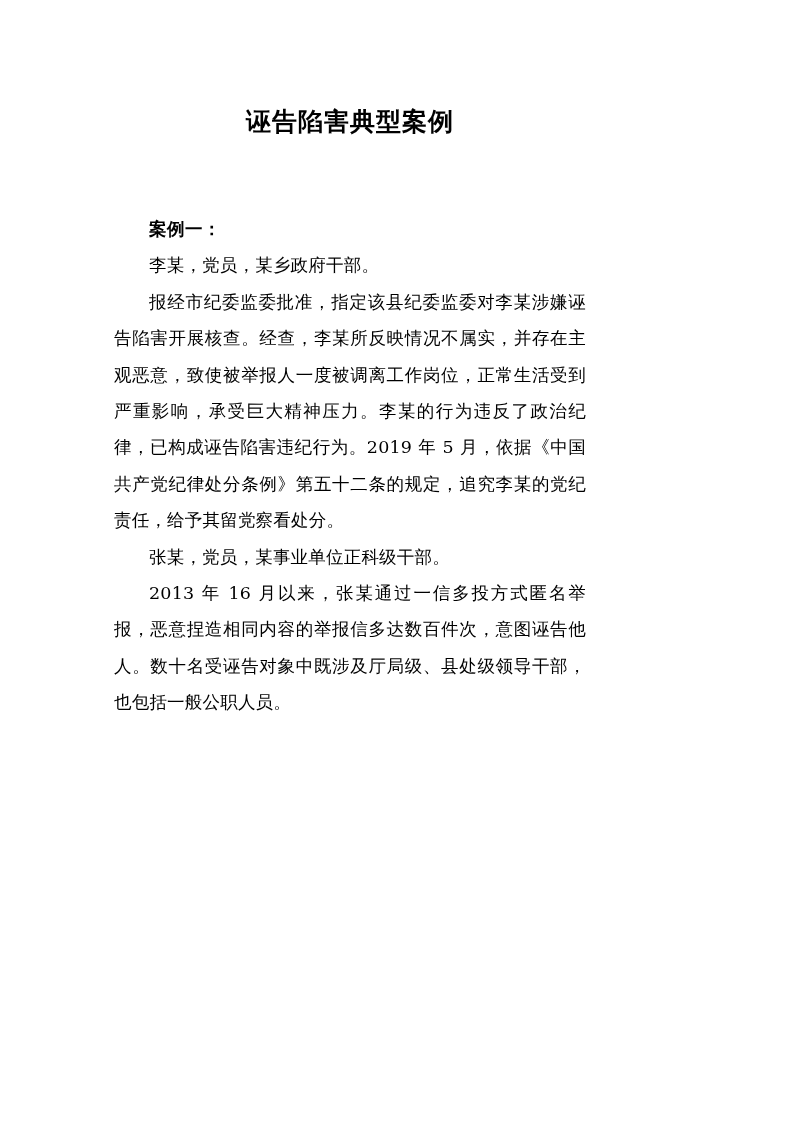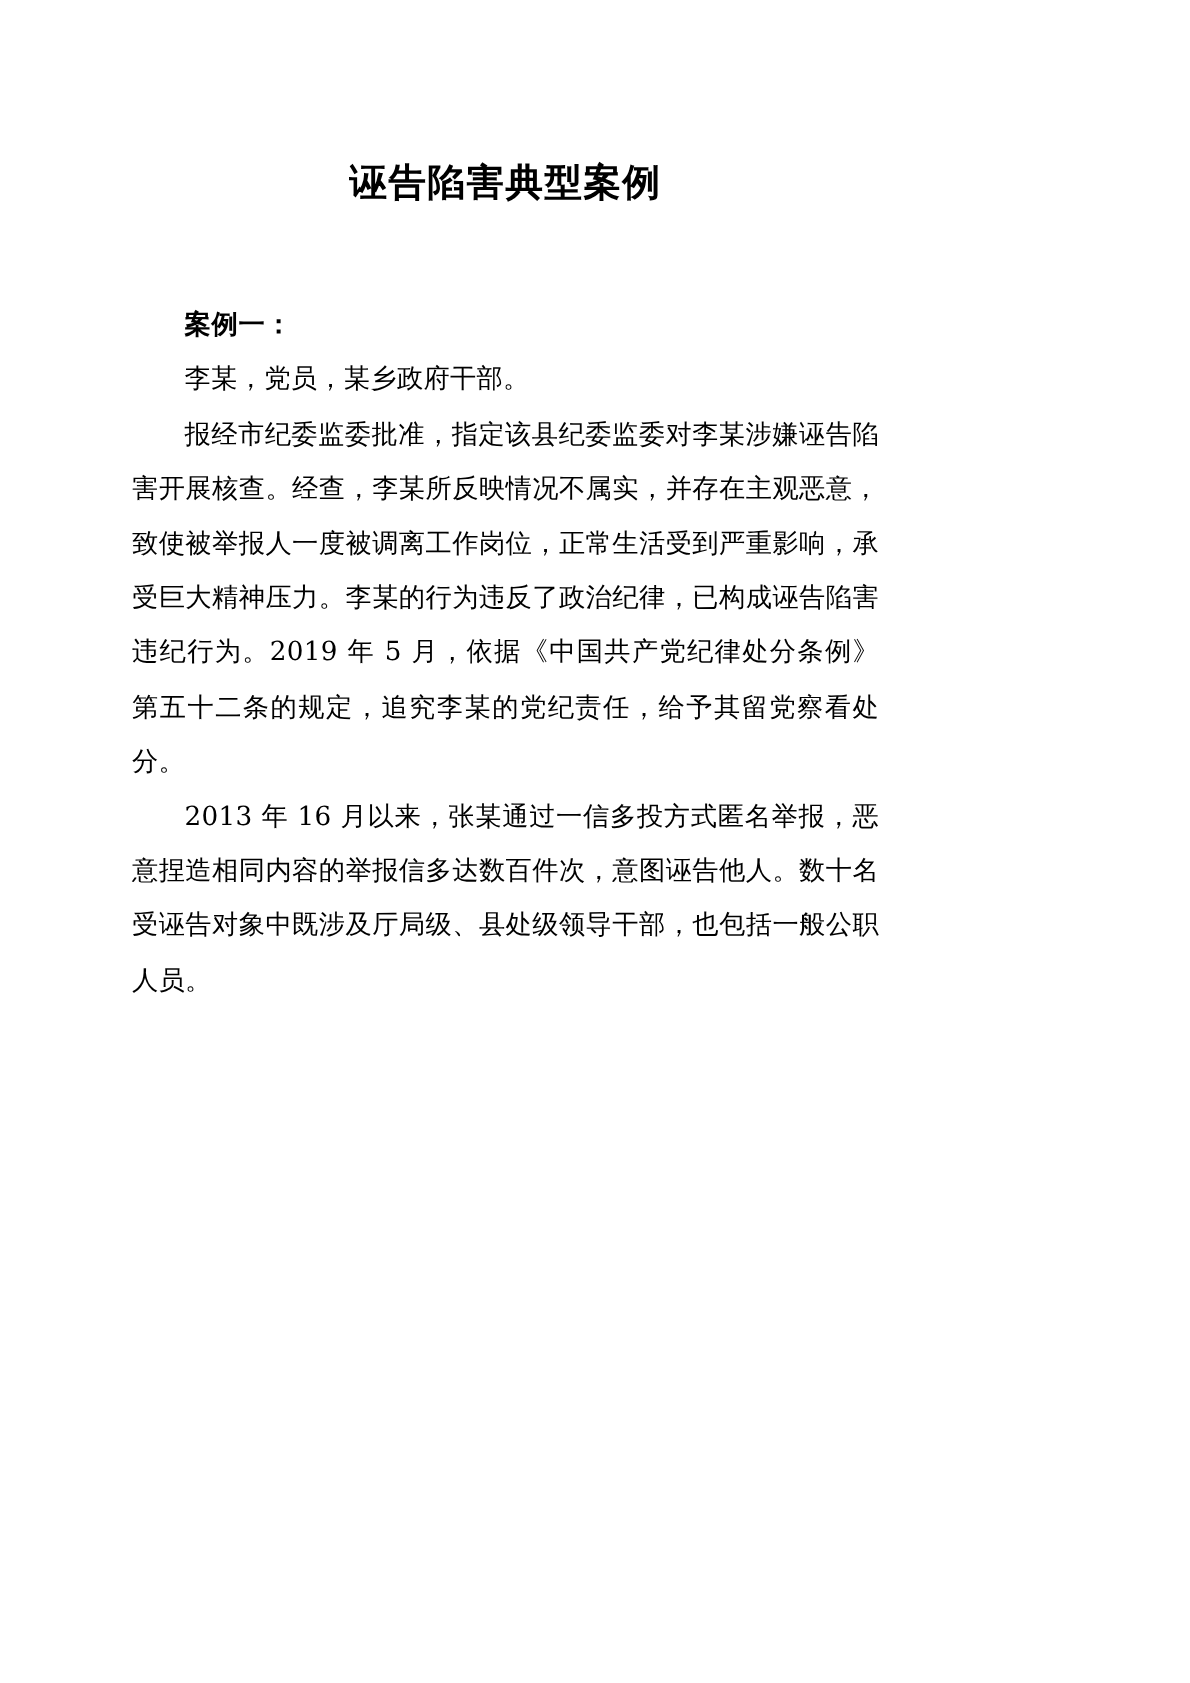--- a/index.html
+++ b/index.html
@@ -11,21 +11,21 @@
     width: 793px;
     height: 1122px;
     font-family: "DejaVu Serif", "Liberation Serif", serif;
     color: #000000;
     overflow: hidden;
   }
   .page {
     width: 682px;
     height: 1122px;
     box-sizing: border-box;
-    padding: 88px 96px 60px 88px;
+    padding: 88px 96px 60px 114px;
     position: relative;
   }
   .doc-title {
     text-align: center;
     font-size: 25px;
     font-weight: bold;
     letter-spacing: 1px;
     margin: 16px 0 0 0;
     line-height: 1.4;
     font-family: "DejaVu Serif", "Liberation Serif", serif;
@@ -46,21 +46,21 @@
     text-indent: 2em;
     line-height: 2.08;
     text-align: justify;
     text-justify: inter-ideograph;
     letter-spacing: 0.2px;
   }
   .spacer-title {
     height: 60px;
   }
   .body-block {
-    margin-top: 0;
+    margin-top: 12px;
   }
 </style>
 </head>
 <body>
 
 <div class="page">
 
   <h1 class="doc-title">诬告陷害典型案例</h1>
 
   <div class="spacer-title"></div>
@@ -68,17 +68,18 @@
   <div class="body-block">
 
     <p class="section-heading">案例一：</p>
 
     <p class="para">李某，党员，某乡政府干部。</p>
 
 
     <p class="para">报经市纪委监委批准，指定该县纪委监委对李某涉嫌诬告陷害开展核查。经查，李某所反映情况不属实，并存在主观恶意，致使被举报人一度被调离工作岗位，正常生活受到严重影响，承受巨大精神压力。李某的行为违反了政治纪律，已构成诬告陷害违纪行为。2019 年 5 月，依据《中国共产党纪律处分条例》第五十二条的规定，追究李某的党纪责任，给予其留党察看处分。</p>
 
 
+    <p class="para">张某，党员，某事业单位正科级干部。</p>
 
     <p class="para">2013 年 16 月以来，张某通过一信多投方式匿名举报，恶意捏造相同内容的举报信多达数百件次，意图诬告他人。数十名受诬告对象中既涉及厅局级、县处级领导干部，也包括一般公职人员。</p>
 
   </div>
 </div>
 
 </body></html>

